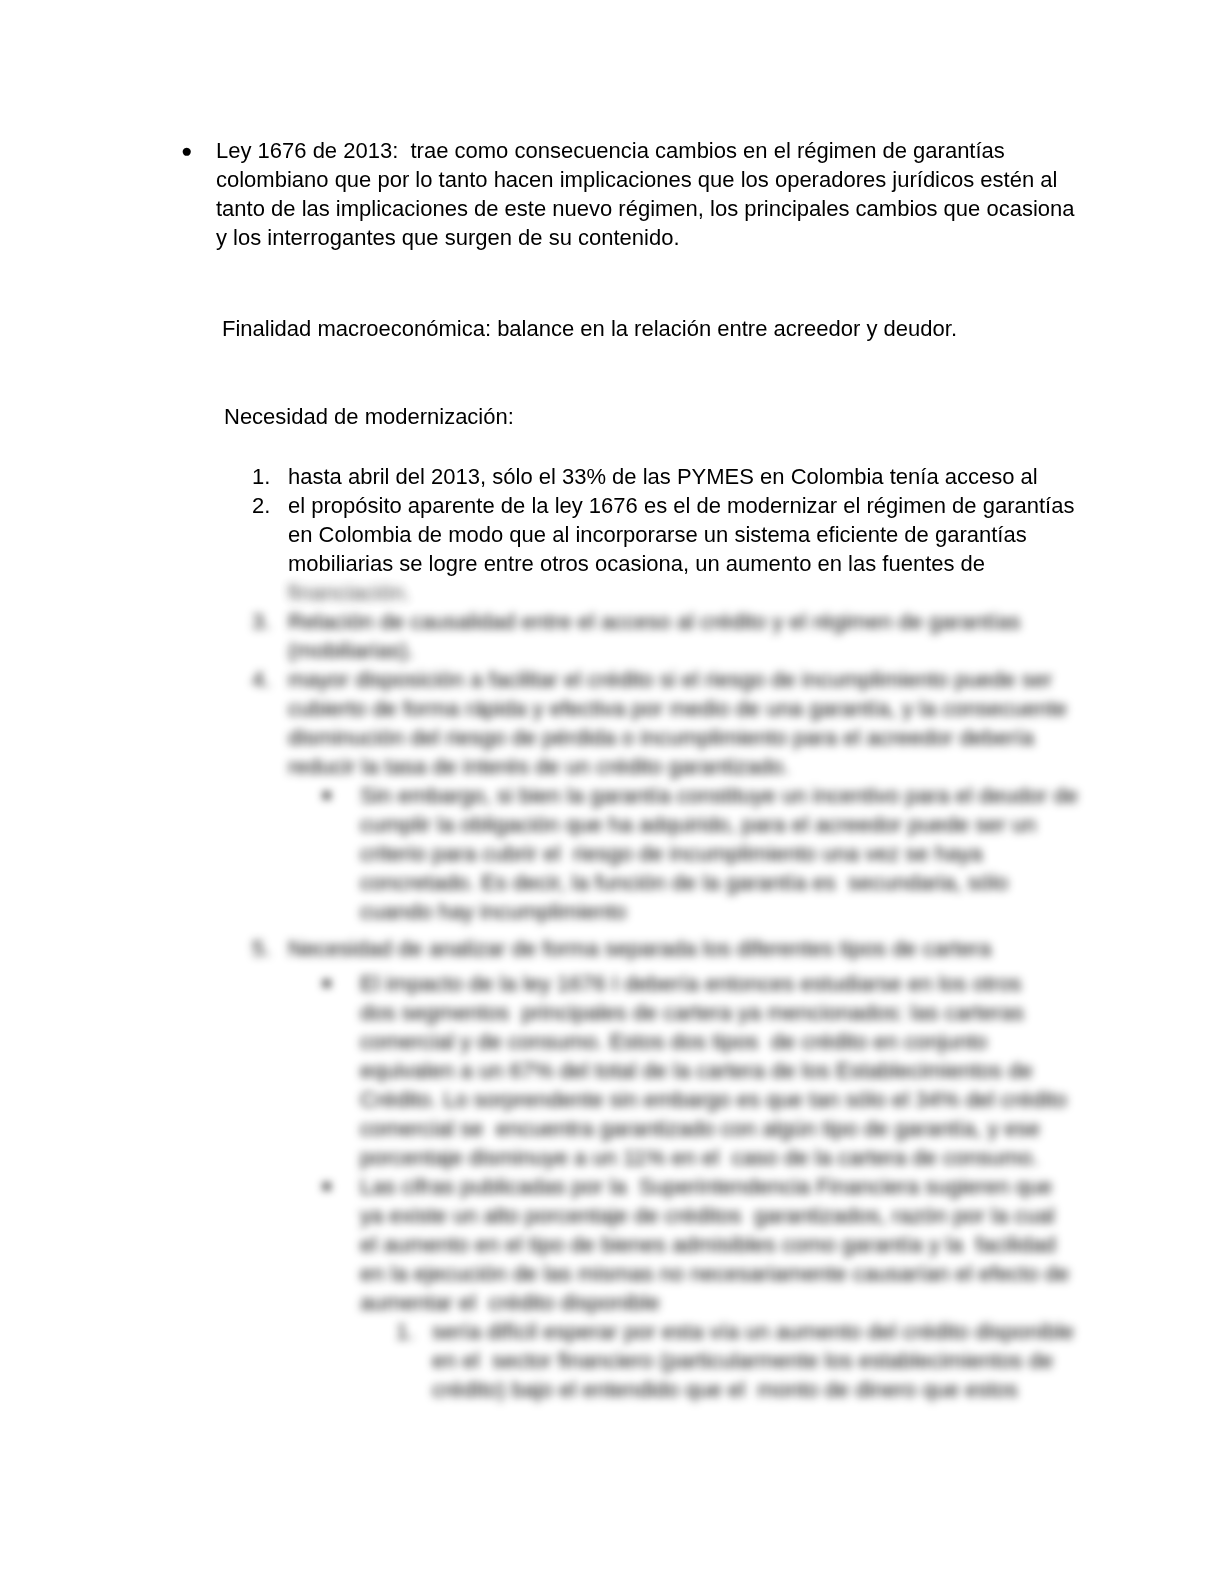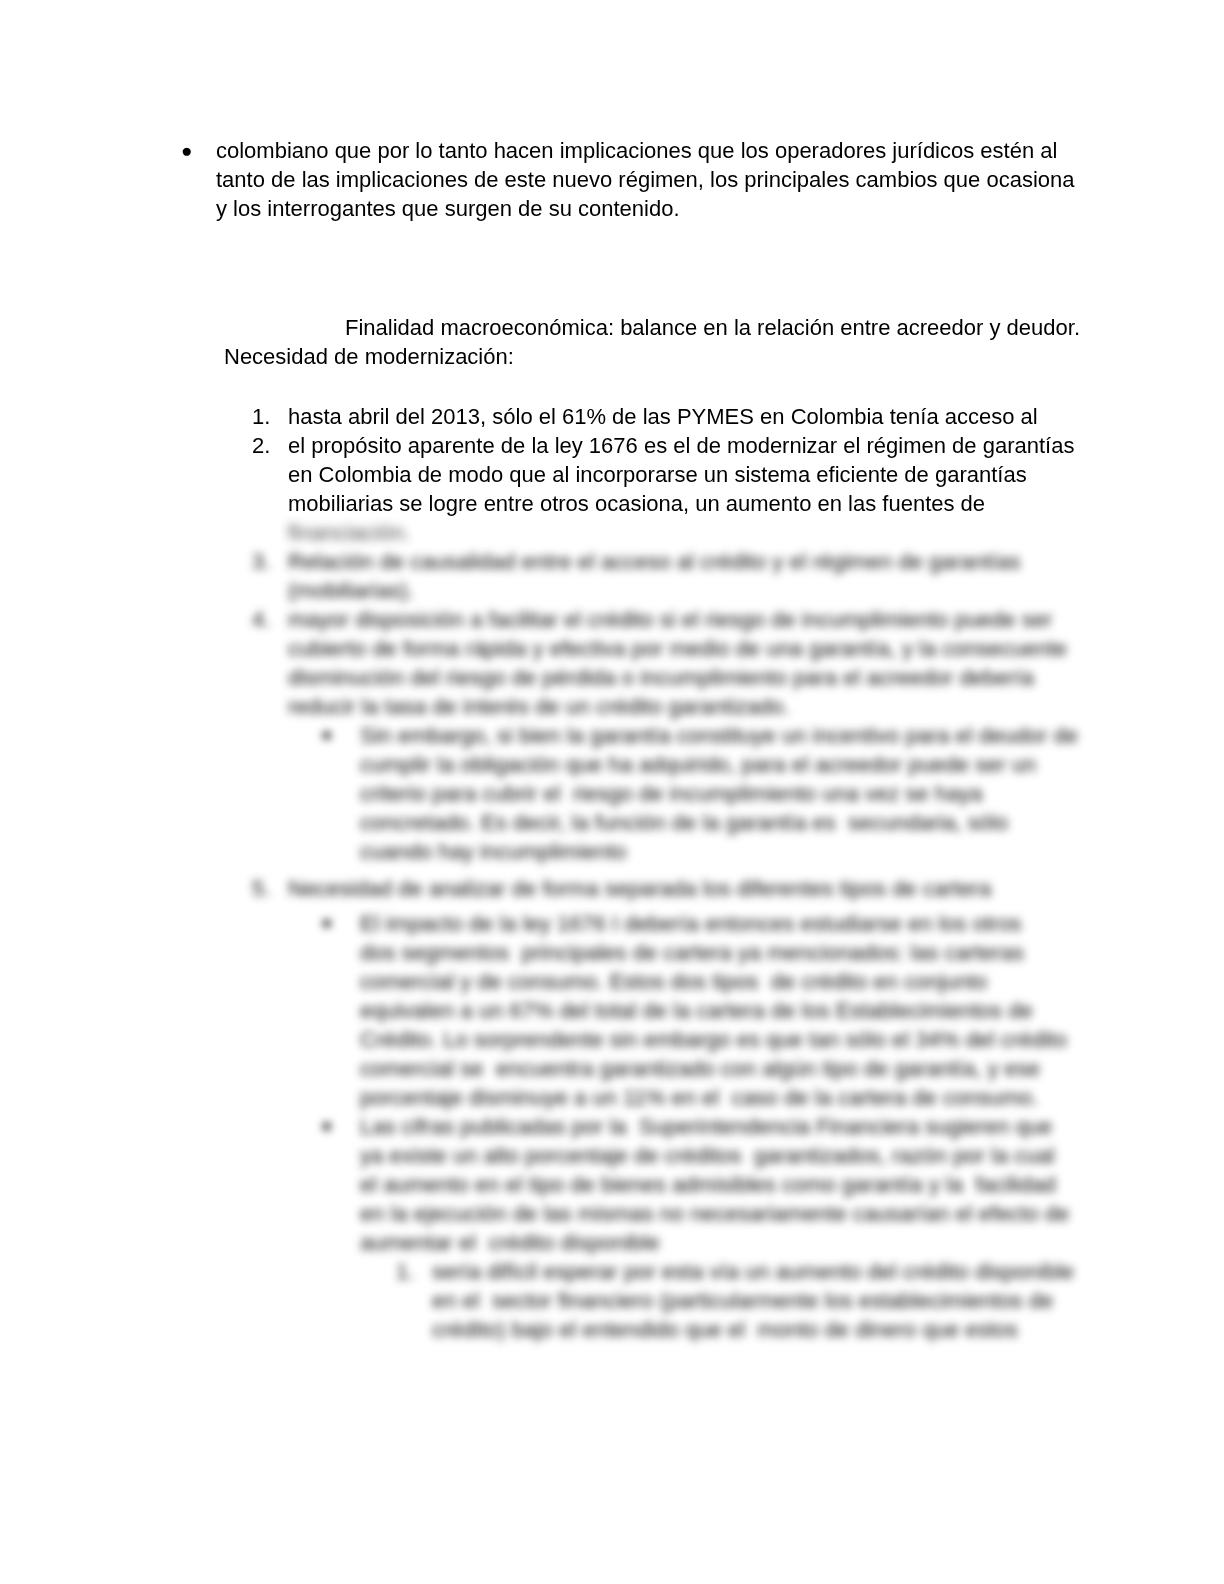--- a/index.html
+++ b/index.html
@@ -29,51 +29,52 @@
   .l3 { padding-left: 216px; }
   .l4 { padding-left: 288px; }
   .marker { position: absolute; top: 0; }
   .l1 > .marker { left: 37px; font-size: 19px; }
   .l2 > .marker { left: 108px; }
   .l3 > .marker { left: 178px; font-size: 28px; top: -1px; }
   .l4 > .marker { left: 252px; }
 
   
   .b-intro     { margin-top: 136px; }
-  .b-finalidad { margin-top: 90px; margin-left: 72px; padding-left: 6px; text-align: right; }
-  .b-necesidad { margin-left: 72px; padding-left: 8px; }
+  .b-finalidad { margin-top: 62px; margin-left: 72px; padding-left: 6px; }
+  .b-necesidad { margin-top: 59px; margin-left: 72px; padding-left: 8px; }
   .b-list      { margin-top: 31px; }
   .gap-sm      { margin-top: 8px; }
   .gap-xs      { margin-top: 6px; }
 
   
   .blur       { filter: blur(4.2px); color: #0e0e0e; }
   .blur-light { filter: blur(4.6px); color: #2f2f2f; opacity: 0.85; }
 </style>
 </head>
 <body>
 
 <div class="page">
   <div class="content">
 
     <div class="para l1 b-intro">
       <span class="marker">●</span>
+      <div class="line">Ley 1676 de 2013:  trae como consecuencia cambios en el régimen de garantías</div>
       <div class="line">colombiano que por lo tanto hacen implicaciones que los operadores jurídicos estén al</div>
       <div class="line">tanto de las implicaciones de este nuevo régimen, los principales cambios que ocasiona</div>
       <div class="line">y los interrogantes que surgen de su contenido.</div>
     </div>
 
     <div class="para line b-finalidad">Finalidad macroeconómica: balance en la relación entre acreedor y deudor.</div>
     <div class="para line b-necesidad">Necesidad de modernización:</div>
 
     <div class="b-list">
 
       <div class="para l2">
         <span class="marker">1.</span>
-        <div class="line">hasta abril del 2013, sólo el 61% de las PYMES en Colombia tenía acceso al</div>
+        <div class="line">hasta abril del 2013, sólo el 33% de las PYMES en Colombia tenía acceso al</div>
       </div>
 
       <div class="para l2">
         <span class="marker">2.</span>
         <div class="line">el propósito aparente de la ley 1676 es el de modernizar el régimen de garantías</div>
         <div class="line">en Colombia de modo que al incorporarse un sistema eficiente de garantías</div>
         <div class="line">mobiliarias se logre entre otros ocasiona, un aumento en las fuentes de</div>
         <div class="line blur-light">financiación.</div>
       </div>
 

